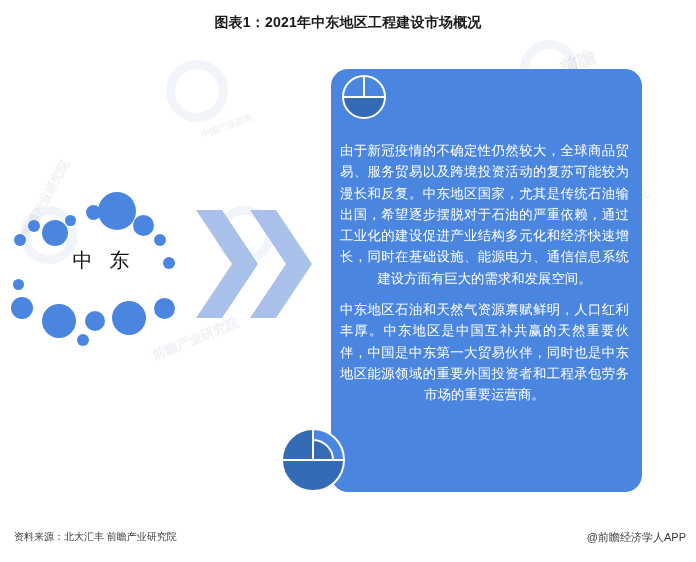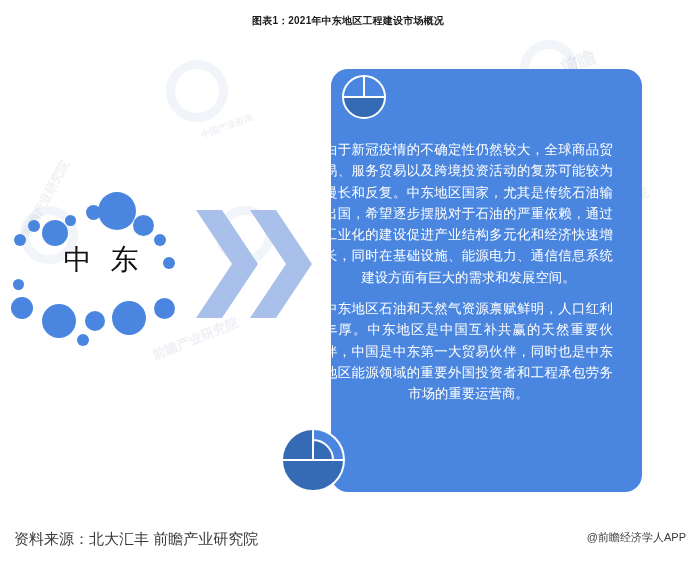--- a/index.html
+++ b/index.html
@@ -15,21 +15,21 @@
     position: relative;
   }
 
   
   .chart-title {
     position: absolute;
     top: 14px;
     left: 0;
     width: 696px;
     text-align: center;
-    font-size: 10px;
+    font-size: 14px;
     font-weight: bold;
     color: #1a1a1a;
     letter-spacing: 0.2px;
     white-space: nowrap;
   }
 
   
   .wm {
     position: absolute;
     color: rgba(120, 140, 170, 0.13);
@@ -61,21 +61,21 @@
   }
   #region-label {
     position: absolute;
     left: 14px;
     top: 186px;
     width: 180px;
     height: 148px;
     display: flex;
     align-items: center;
     justify-content: center;
-    font-size: 28px;
+    font-size: 20px;
     color: #111111;
     letter-spacing: 6px;
     font-family: "Liberation Serif", "DejaVu Serif", serif;
   }
 
   
   #chevrons {
     position: absolute;
     left: 196px;
     top: 210px;
@@ -89,30 +89,30 @@
     left: 331px;
     top: 69px;
     width: 311px;
     height: 423px;
     background: #4a86e0;
     border-radius: 17px;
     box-sizing: border-box;
   }
   #panel-text {
     position: absolute;
-    left: 324px;
+    left: 340px;
     top: 140px;
     width: 289px;
     color: #ffffff;
     font-size: 13.4px;
     line-height: 21.3px;
     text-align: justify;
     text-align-last: center;
     text-justify: inter-character;
-    font-family: Liberation Mono, monospace;
+    font-family: Liberation Sans, sans-serif;
   }
   #panel-text p {
     margin: 0;
     text-indent: 0;
   }
   #panel-text p + p {
     margin-top: 10px;
   }
 
   
@@ -126,21 +126,21 @@
   #quote-bottom {
     left: 281px;
     top: 428px;
   }
 
   
   #source-note {
     position: absolute;
     left: 14px;
     top: 530px;
-    font-size: 15px;
+    font-size: 10px;
     color: #3a3a3a;
     white-space: nowrap;
   }
   #app-credit {
     position: absolute;
     right: 10px;
     top: 530px;
     font-size: 11px;
     color: #3a3a3a;
     white-space: nowrap;

